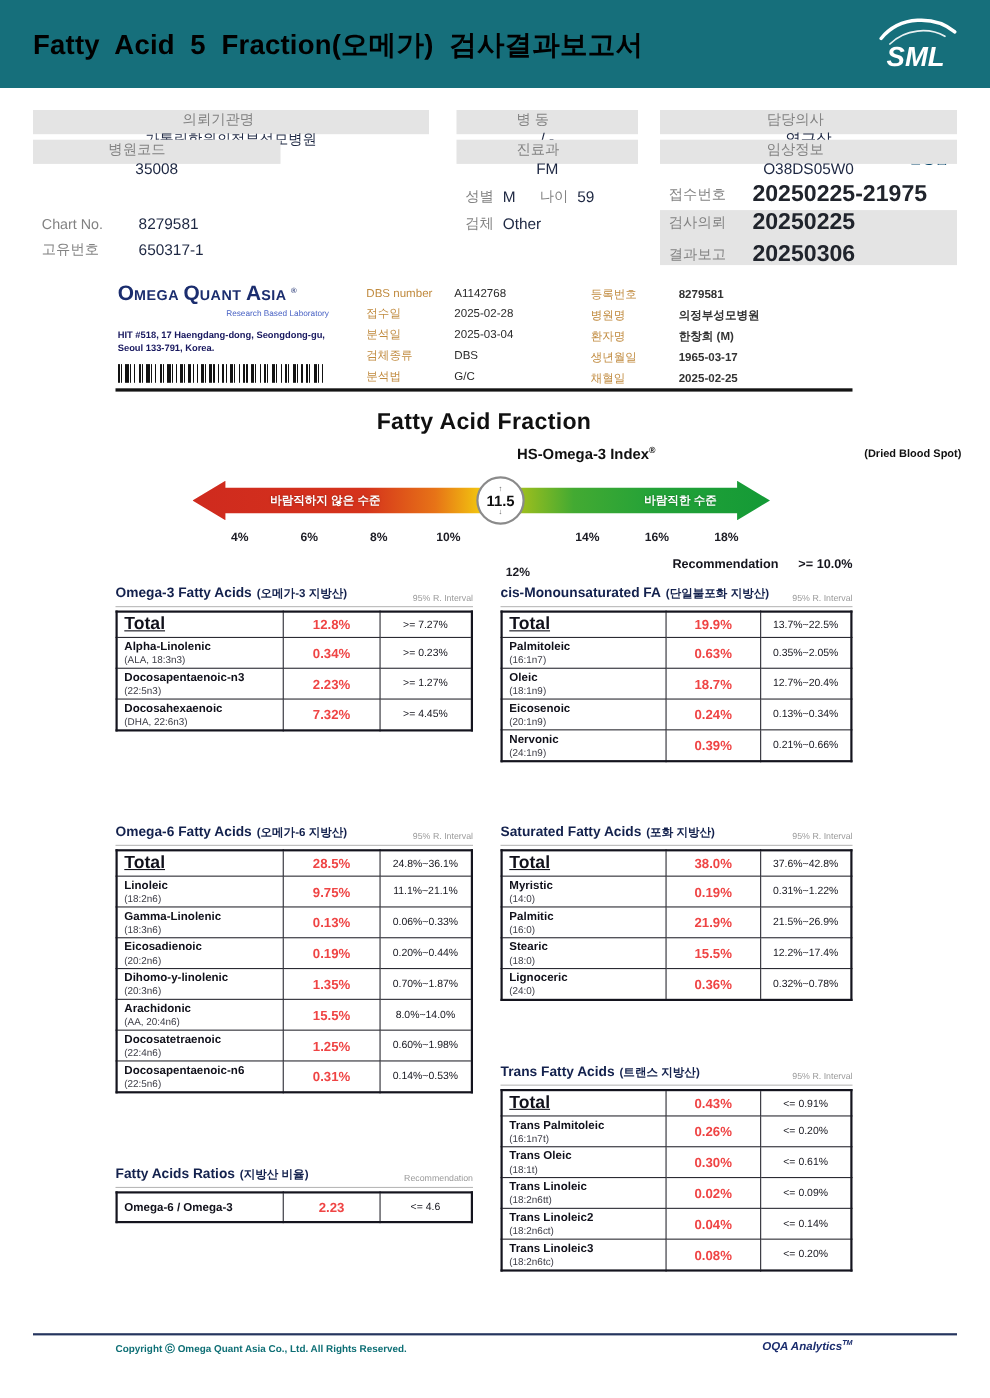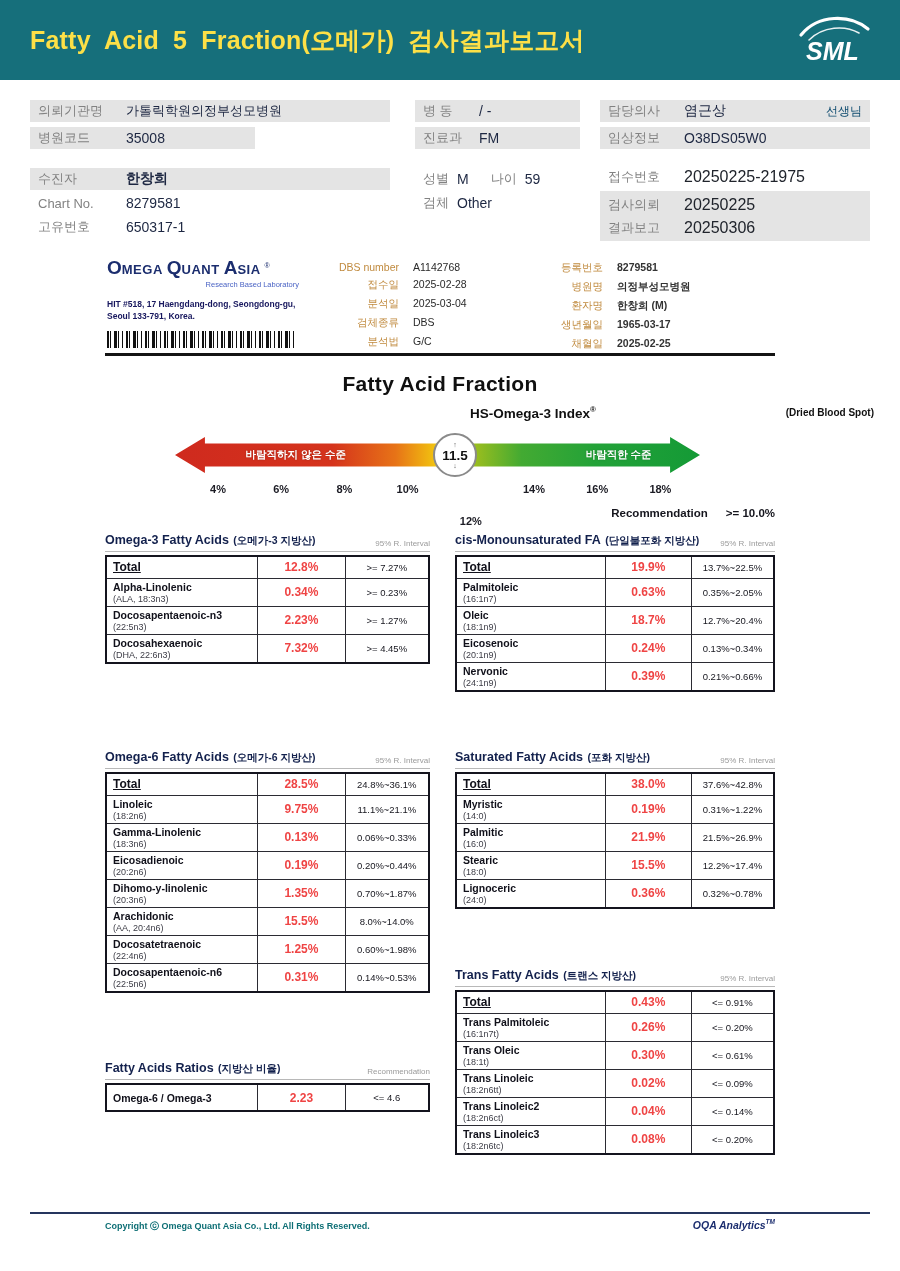--- a/index.html
+++ b/index.html
@@ -1,53 +1,53 @@
 <!DOCTYPE html>
 <html><head>
 <meta charset="utf-8">
 <style>
   html,body{margin:0;padding:0;background:#ffffff;}
   .page{position:relative;width:900px;height:1271px;background:#fff;font-family:"Liberation Sans",sans-serif;overflow:hidden;}
 
   
   .hdr{position:absolute;left:0;top:0;width:100%;height:80px;background:#166f7b;}
-  .hdr-title{position:absolute;left:30px;top:24px;font-size:25px;font-weight:bold;color:#fde047;word-spacing:7px;letter-spacing:0.2px;}
+  .hdr-title{position:absolute;left:30px;top:24px;font-size:25px;font-weight:bold;color:#000000;word-spacing:7px;letter-spacing:0.2px;}
   .sml-logo{position:absolute;right:26px;top:12px;width:80px;height:56px;}
 
   
   .pt{position:absolute;left:30px;top:100px;width:840px;height:145px;font-size:13px;}
-  .bar{position:absolute;height:22px;background:#e4e4e4;display:flex;align-items:center;padding:0 8px;box-sizing:border-box;}
+  .bar{position:absolute;height:22px;background:#e4e4e4;display:flex;align-items:center;padding:0 8px;box-sizing:border-box;flex-direction:column;}
   .plain{position:absolute;height:22px;display:flex;align-items:center;padding:0 8px;box-sizing:border-box;}
   .lbl{color:#828282;flex:none;}
   .w86{width:88px;} .w60{width:56px;} .w74{width:76px;}
   .val{color:#1d2742;white-space:nowrap;}
   .val.b{font-weight:bold;font-size:14px;}
   .val.m{font-size:14px;}
-  .val.big{font-size:16px;font-weight:normal;color:#20242c;}
+  .val.big{font-size:21px;font-weight:bold;color:#20242c;}
   .suffix{margin-left:auto;color:#0c4a6e;font-size:12px;}
   .pair{display:flex;align-items:center;margin-right:22px;}
   .pair .lbl{margin-right:8px;}
   .gray-block{position:absolute;left:570px;top:91px;width:270px;height:50px;background:#e4e4e4;display:flex;flex-direction:column;justify-content:center;gap:5px;padding:0 8px;box-sizing:border-box;}
   .gb-row{display:flex;align-items:center;}
 
   
   .oqa{position:absolute;left:105px;top:253px;width:670px;height:103px;border-bottom:3px solid #141414;box-sizing:border-box;}
   .oqa-logo{position:absolute;left:2px;top:4px;width:195px;}
   .lg-word{margin-right:4px;white-space:nowrap;}
   .lg-big{font-size:19px;font-weight:bold;color:#1b2d6e;}
   .lg-small{font-size:13px;font-weight:bold;color:#1b2d6e;letter-spacing:0.5px;}
   .lg-reg{font-size:7px;color:#1b2d6e;}
   .tagline{width:192px;text-align:right;font-size:7.5px;color:#4a63c4;margin-top:1px;}
   .addr{position:absolute;left:2px;top:46px;font-size:8.5px;font-weight:bold;color:#17175e;line-height:1.4;}
   .barcode{position:absolute;left:2px;top:78px;width:188px;height:17px;
     background:repeating-linear-gradient(90deg,#111 0 2px,#fff 2px 3px,#111 3px 4px,#fff 4px 7px,#111 7px 10px,#fff 10px 11px,#111 11px 12px,#fff 12px 15px,#111 15px 16px,#fff 16px 19px);}
   .oqa-mid{position:absolute;left:228px;top:8px;width:205px;}
   .oqa-right{position:absolute;left:432px;top:8px;width:238px;}
   .oqa-row{display:flex;align-items:baseline;margin-bottom:5px;font-size:10.5px;}
-  .oqa-label{width:66px;text-align:right;color:#c08a3e;margin-right:14px;flex:none;}
+  .oqa-label{width:66px;color:#c08a3e;margin-right:14px;flex:none;}
   .oqa-value{color:#2a2a2a;}
   .oqa-right .oqa-value{font-weight:bold;color:#333;}
 
   
   .fa-title{position:absolute;left:105px;top:372px;width:670px;text-align:center;font-size:21px;font-weight:bold;color:#101010;letter-spacing:0.3px;}
   .hs-head{position:absolute;left:470px;top:405px;font-size:13.5px;font-weight:bold;color:#101010;}
   .hs-head sup{font-size:8px;}
   .dbs-note{position:absolute;right:26px;top:407px;font-size:10px;font-weight:bold;color:#101010;}
   .gauge{position:absolute;left:175px;top:437px;width:525px;height:36px;}
   .gauge-arrow{position:absolute;left:0;top:0;width:100%;height:100%;
@@ -77,21 +77,21 @@
   .t-title-kr{font-size:10.5px;font-weight:bold;color:#13214d;}
   .t-interval{font-size:8px;color:#9a9a9a;white-space:nowrap;}
   .sec table{width:100%;border-collapse:collapse;table-layout:fixed;border:2px solid #14141e;background:#fff;}
   .sec td{border:1px solid #2b2b33;vertical-align:middle;padding:2px 6px;box-sizing:border-box;}
   .sec td.c-name{width:47%;}
   .sec td.c-val{width:27%;text-align:center;font-weight:bold;font-size:12px;color:#ef4444;}
   .sec td.c-int{width:26%;text-align:center;font-size:9.5px;color:#16161e;}
   .nm{font-weight:bold;font-size:10.5px;color:#10101a;}
   .sb{font-size:9px;color:#3c3c46;margin-top:1px;}
   tr.total td{height:22px;}
-  tr.total .nm{font-size:12px;text-decoration:underline;}
+  tr.total .nm{font-size:16px;text-decoration:underline;}
   tr.row td{height:27px;}
 
   
   .footer-line{position:absolute;left:30px;right:30px;top:1212px;border-top:2px solid #25355e;}
   .copyright{position:absolute;left:105px;top:1220px;font-size:9px;font-weight:bold;color:#0e6f75;}
   .brand{position:absolute;left:455px;top:1218px;width:320px;text-align:right;font-size:10.5px;font-weight:bold;font-style:italic;color:#1b2d6e;}
   .brand sup{font-size:6.5px;}
 </style>
 </head>
 <body>
@@ -127,24 +127,20 @@
     <div class="bar" style="left:570px;top:0;width:270px">
       <span class="lbl w74">담당의사</span>
       <span class="val m">염근상</span>
       <span class="suffix">선생님</span>
     </div>
     <div class="bar" style="left:570px;top:27px;width:270px">
       <span class="lbl w74">임상정보</span>
       <span class="val m">O38DS05W0</span>
     </div>
 
-    <div class="bar" style="left:0;top:68px;width:360px">
-      <span class="lbl w86">수진자</span>
-      <span class="val b">한창희</span>
-    </div>
     <div class="plain" style="left:385px;top:68px;width:185px">
       <span class="pair">
         <span class="lbl">성별</span>
         <span class="val m">M</span>
       </span>
       <span class="pair">
         <span class="lbl">나이</span>
         <span class="val m">59</span>
       </span>
     </div>

